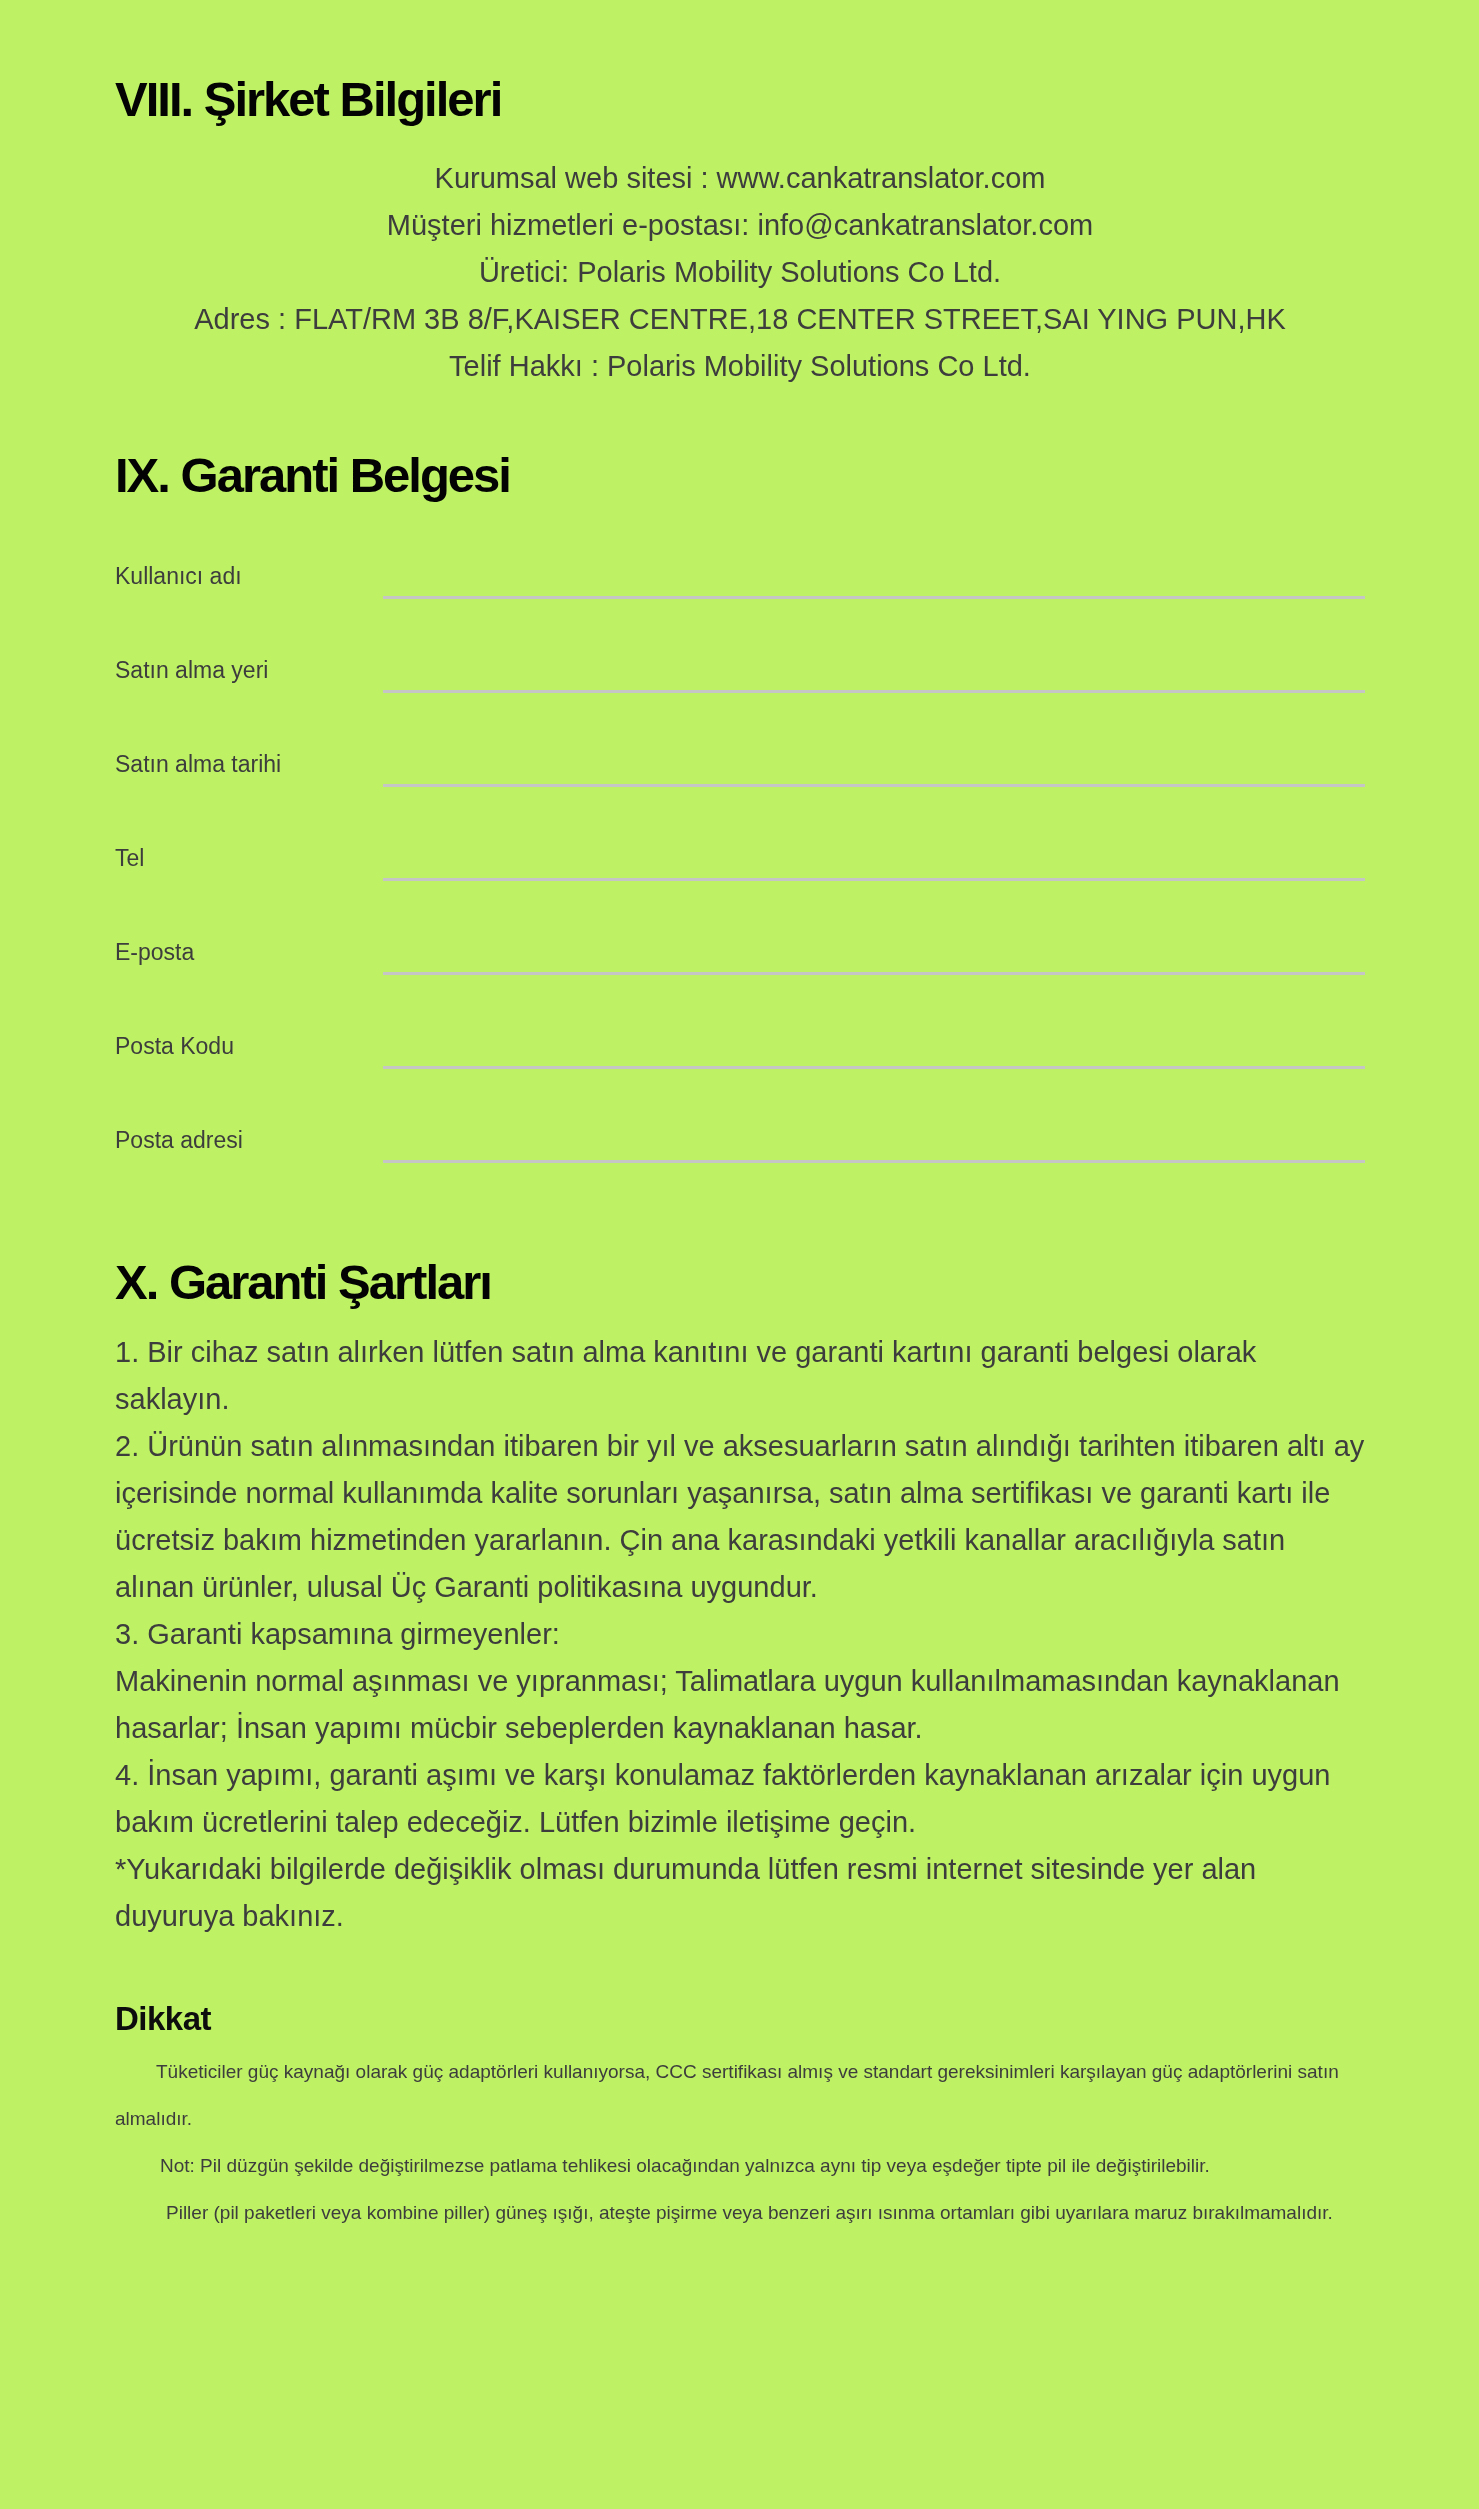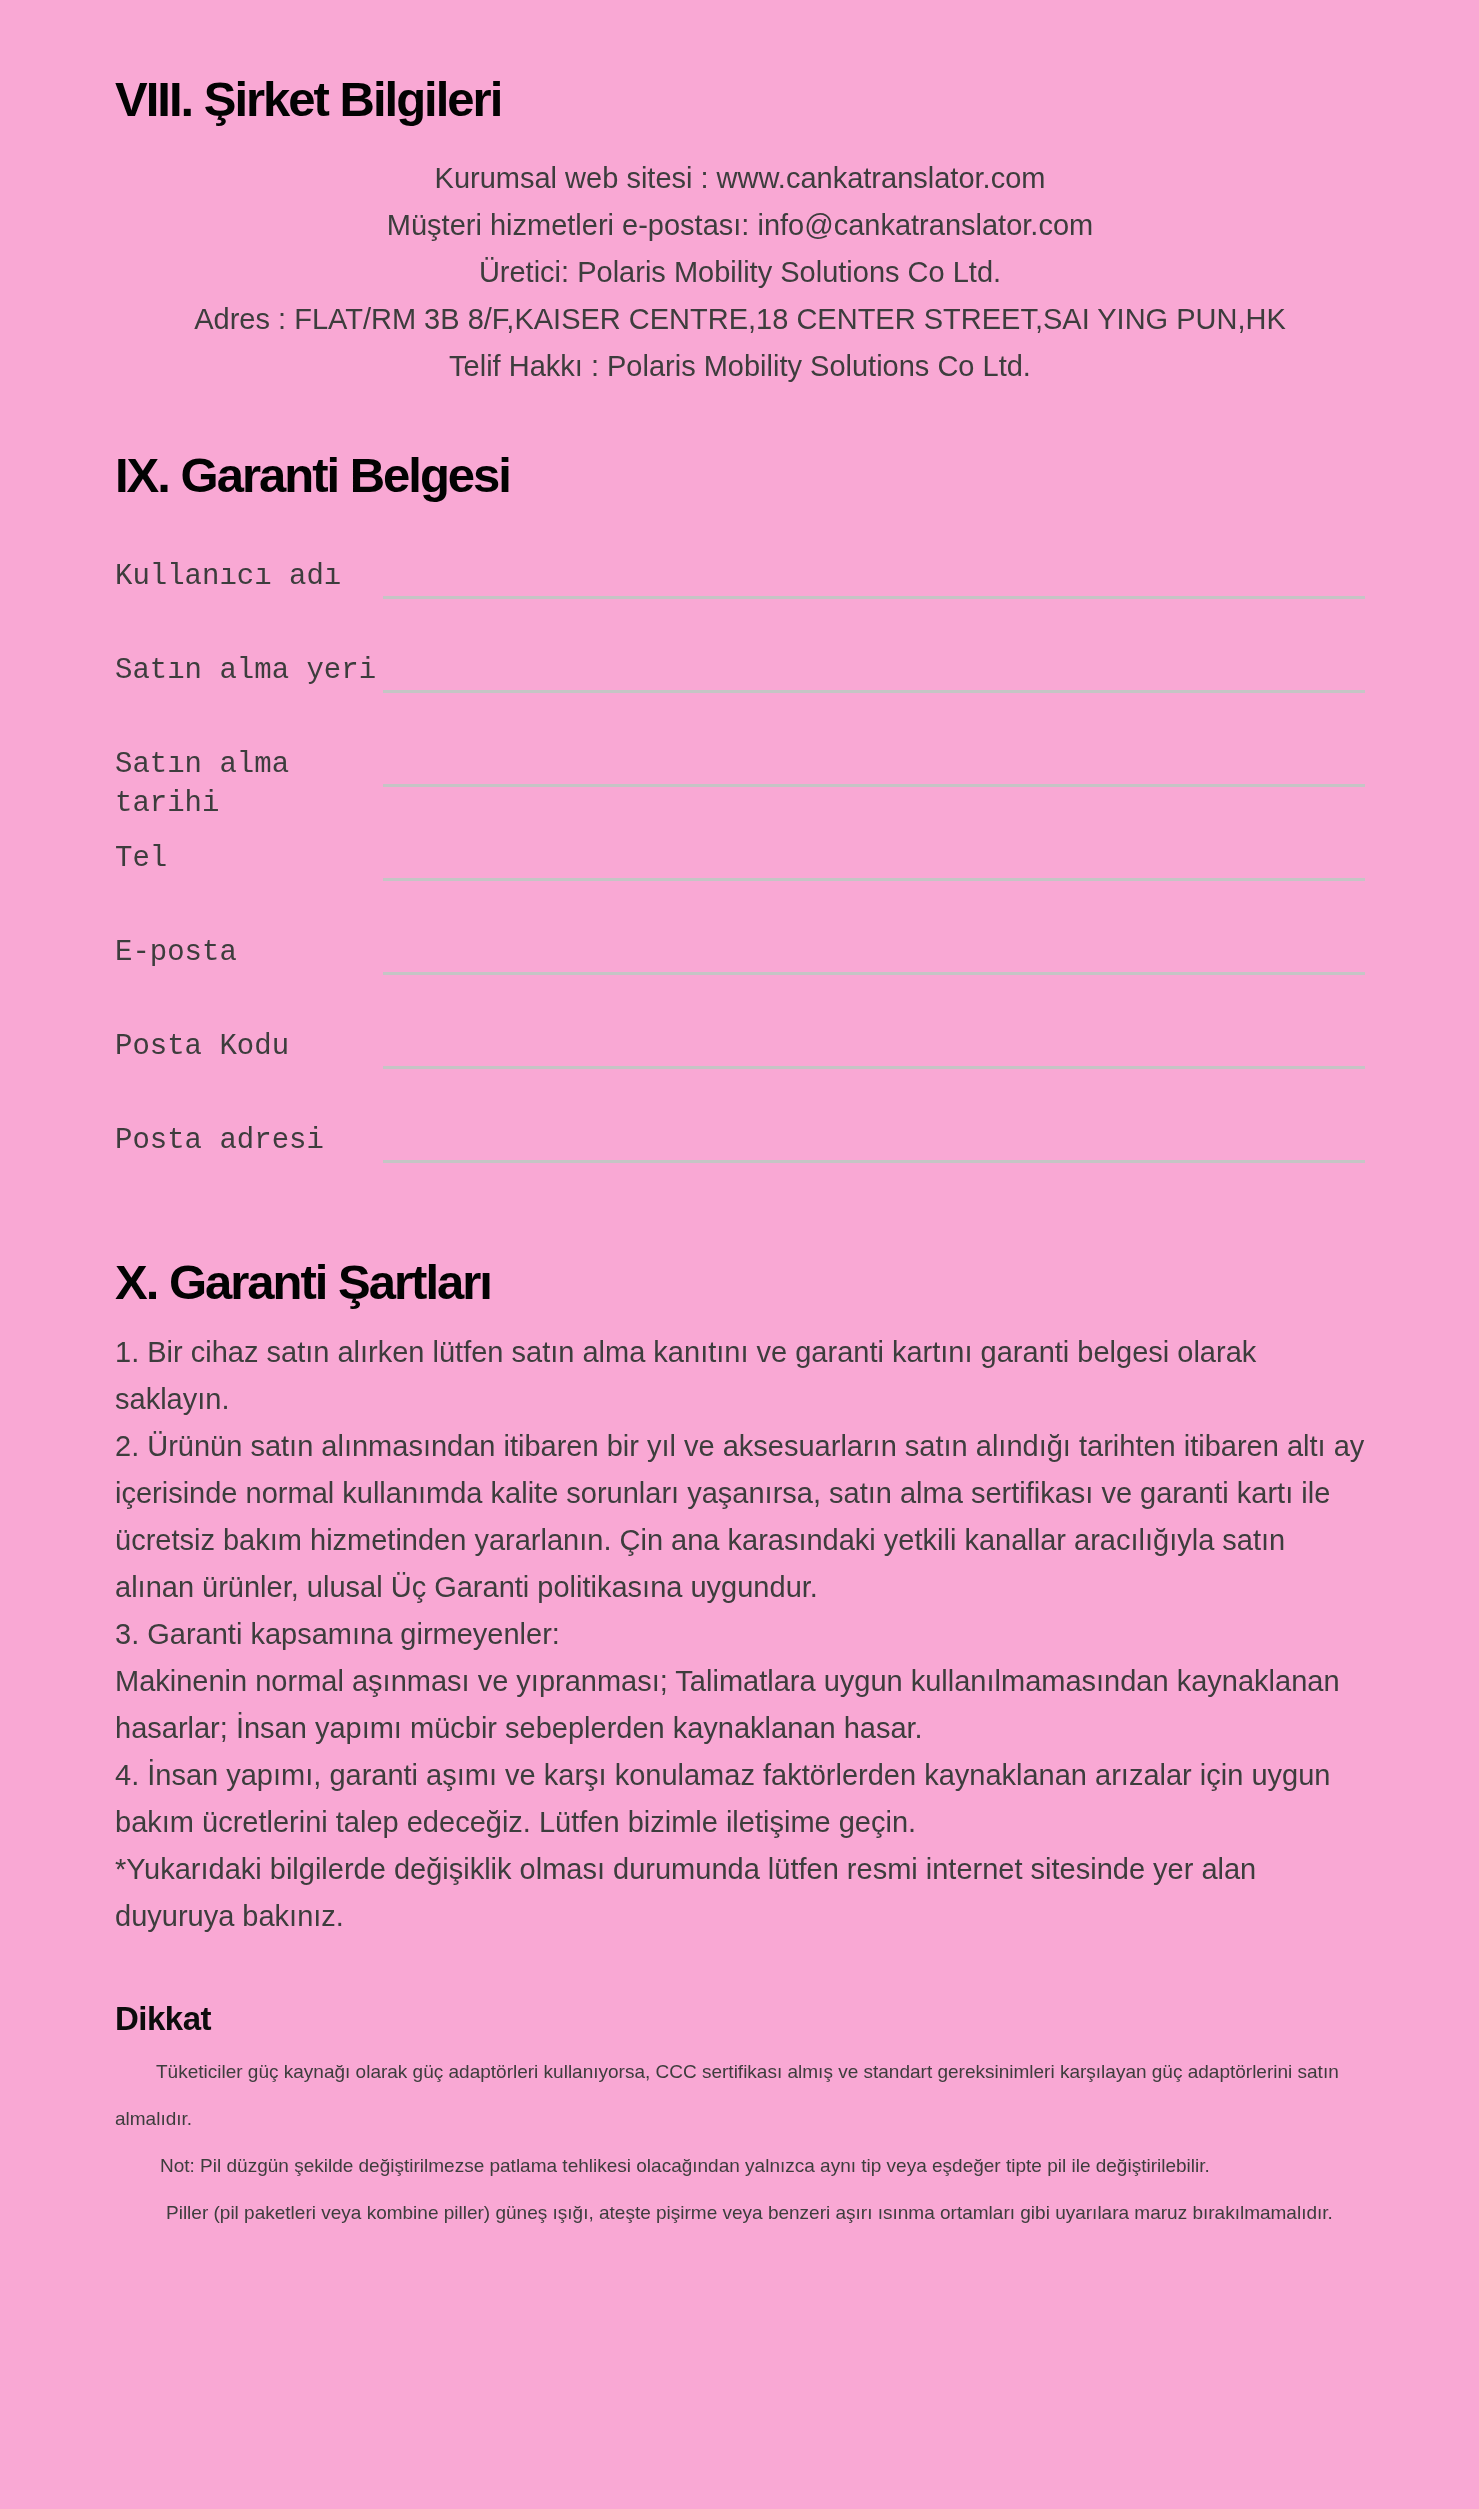--- a/index.html
+++ b/index.html
@@ -9,21 +9,21 @@
     height: 2509px;
     overflow: hidden;
     font-family: "Liberation Sans", sans-serif;
     color: #3d3d3d;
     -webkit-font-smoothing: antialiased;
   }
   .page {
     width: 1479px;
     height: 2509px;
     padding: 71px 114px 0 115px;
-    background: #f9a8d4;
+    background: #bef264;
   }
   h1.section-heading {
     font-family: "Liberation Sans", "DejaVu Sans", sans-serif;
     font-weight: 900;
     font-size: 49px;
     line-height: 57px;
     letter-spacing: -2px;
     color: #030303;
   }
   
@@ -37,24 +37,23 @@
   
   .sec-warranty-card { margin-top: 57px; }
   .sec-warranty-card h1 { margin-bottom: 53px; margin-top: 44px; }
   .form-row {
     display: flex;
     height: 94px;
     align-items: flex-start;
   }
   .form-label {
     flex: 0 0 268px;
-    font-size: 29px;
+    font-size: 23px;
     line-height: 39px;
     color: #3d3d3d;
-    font-family: Liberation Mono, monospace;
   }
   .form-line {
     flex: 1;
     height: 2.9px;
     margin-top: 39px;
     background: #c5c5c5;
   }
   
   .sec-terms { margin-top: 39px; }
   .sec-terms h1 { margin-bottom: 17.6px; }

